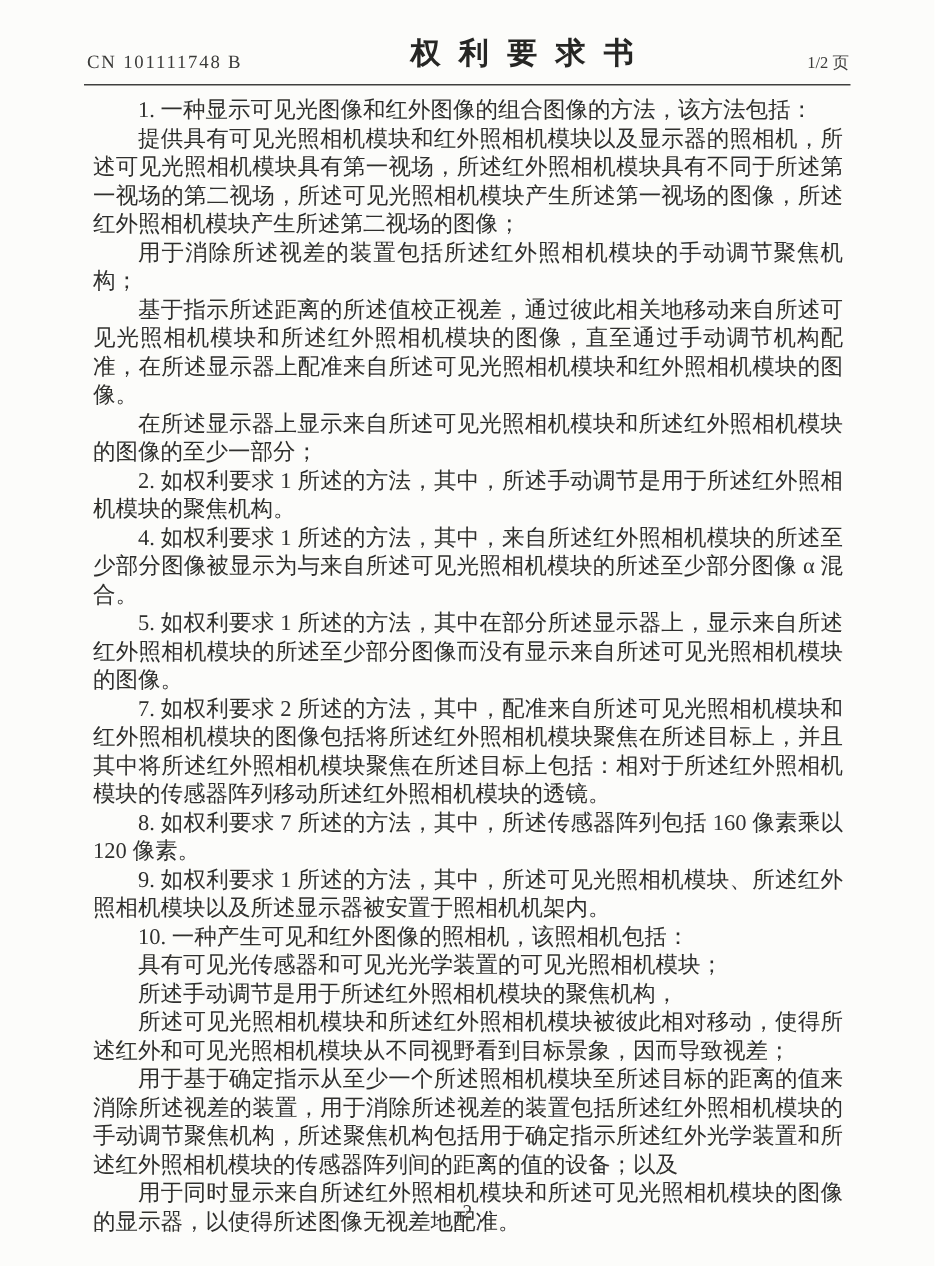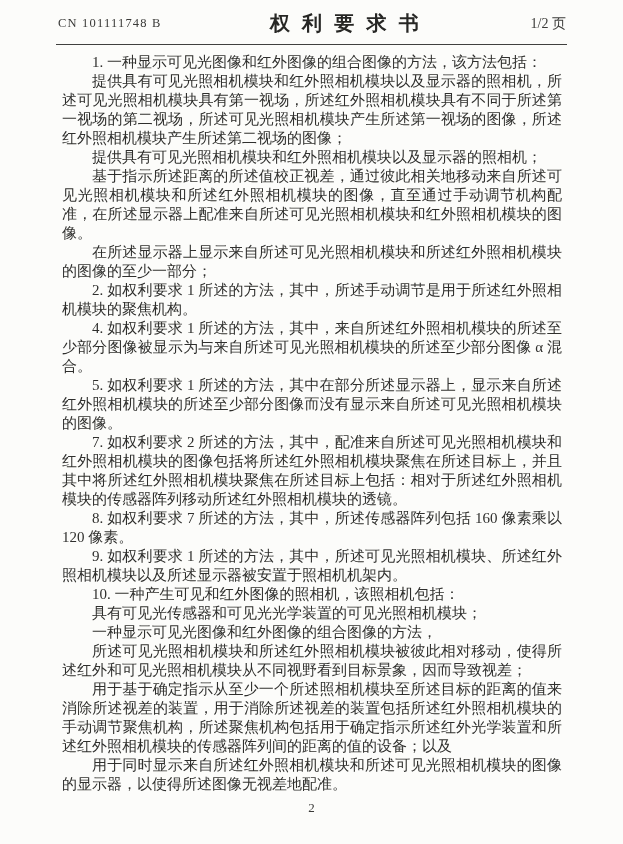--- a/index.html
+++ b/index.html
@@ -14,38 +14,38 @@
     margin: 0 auto;
     background: #fcfcfa;
     color: #2f2f2d;
     font-family: "Liberation Serif", "DejaVu Serif", serif;
     box-sizing: border-box;
     overflow: hidden;
   }
   .header {
     display: flex;
     justify-content: space-between;
-    align-items: center;
-    padding: 10px 57px 0 58px;
+    align-items: flex-end;
+    padding: 22px 57px 0 58px;
   }
   .doc-number {
     font-size: 12.5px;
     letter-spacing: 1.2px;
     white-space: nowrap;
     color: #3a3a38;
   }
   .doc-title {
     font-size: 20px;
     font-weight: bold;
     letter-spacing: 0.18em;
     white-space: nowrap;
     color: #262624;
   }
   .page-indicator {
-    font-size: 14px;
+    font-size: 11px;
     white-space: nowrap;
     color: #3a3a38;
     font-family: Liberation Serif, serif;
   }
   .header-rule {
     border: 0;
     border-top: 1.5px solid #40403e;
     margin: 7px 56px 0 56px;
   }
   .claims-body {
@@ -79,32 +79,32 @@
     <span class="doc-number">CN 101111748 B</span>
     <span class="doc-title">权 利 要 求 书</span>
     <span class="page-indicator">1/2 页</span>
   </div>
 
   <hr class="header-rule">
 
   <div class="claims-body">
     <p>1. 一种显示可见光图像和红外图像的组合图像的方法，该方法包括：</p>
     <p>提供具有可见光照相机模块和红外照相机模块以及显示器的照相机，所述可见光照相机模块具有第一视场，所述红外照相机模块具有不同于所述第一视场的第二视场，所述可见光照相机模块产生所述第一视场的图像，所述红外照相机模块产生所述第二视场的图像；</p>
-    <p>提供具有可见光照相机模块和红外照相机模块以及显示器的照相机；</p>
+    <p>用于消除所述视差的装置包括所述红外照相机模块的手动调节聚焦机构；</p>
     <p>基于指示所述距离的所述值校正视差，通过彼此相关地移动来自所述可见光照相机模块和所述红外照相机模块的图像，直至通过手动调节机构配准，在所述显示器上配准来自所述可见光照相机模块和红外照相机模块的图像。</p>
     <p>在所述显示器上显示来自所述可见光照相机模块和所述红外照相机模块的图像的至少一部分；</p>
     <p>2. 如权利要求 1 所述的方法，其中，所述手动调节是用于所述红外照相机模块的聚焦机构。</p>
     <p>4. 如权利要求 1 所述的方法，其中，来自所述红外照相机模块的所述至少部分图像被显示为与来自所述可见光照相机模块的所述至少部分图像 α 混合。</p>
     <p>5. 如权利要求 1 所述的方法，其中在部分所述显示器上，显示来自所述红外照相机模块的所述至少部分图像而没有显示来自所述可见光照相机模块的图像。</p>
     <p>7. 如权利要求 2 所述的方法，其中，配准来自所述可见光照相机模块和红外照相机模块的图像包括将所述红外照相机模块聚焦在所述目标上，并且其中将所述红外照相机模块聚焦在所述目标上包括：相对于所述红外照相机模块的传感器阵列移动所述红外照相机模块的透镜。</p>
     <p>8. 如权利要求 7 所述的方法，其中，所述传感器阵列包括 160 像素乘以 120 像素。</p>
     <p>9. 如权利要求 1 所述的方法，其中，所述可见光照相机模块、所述红外照相机模块以及所述显示器被安置于照相机机架内。</p>
     <p>10. 一种产生可见和红外图像的照相机，该照相机包括：</p>
     <p>具有可见光传感器和可见光光学装置的可见光照相机模块；</p>
-    <p>一种显示可见光图像和红外图像的组合图像的方法，</p>
+    <p>所述手动调节是用于所述红外照相机模块的聚焦机构，</p>
     <p>所述可见光照相机模块和所述红外照相机模块被彼此相对移动，使得所述红外和可见光照相机模块从不同视野看到目标景象，因而导致视差；</p>
     <p>用于基于确定指示从至少一个所述照相机模块至所述目标的距离的值来消除所述视差的装置，用于消除所述视差的装置包括所述红外照相机模块的手动调节聚焦机构，所述聚焦机构包括用于确定指示所述红外光学装置和所述红外照相机模块的传感器阵列间的距离的值的设备；以及</p>
     <p>用于同时显示来自所述红外照相机模块和所述可见光照相机模块的图像的显示器，以使得所述图像无视差地配准。</p>
   </div>
 
   <div class="footer">2</div>
 
 </div>
 
 </body></html>

